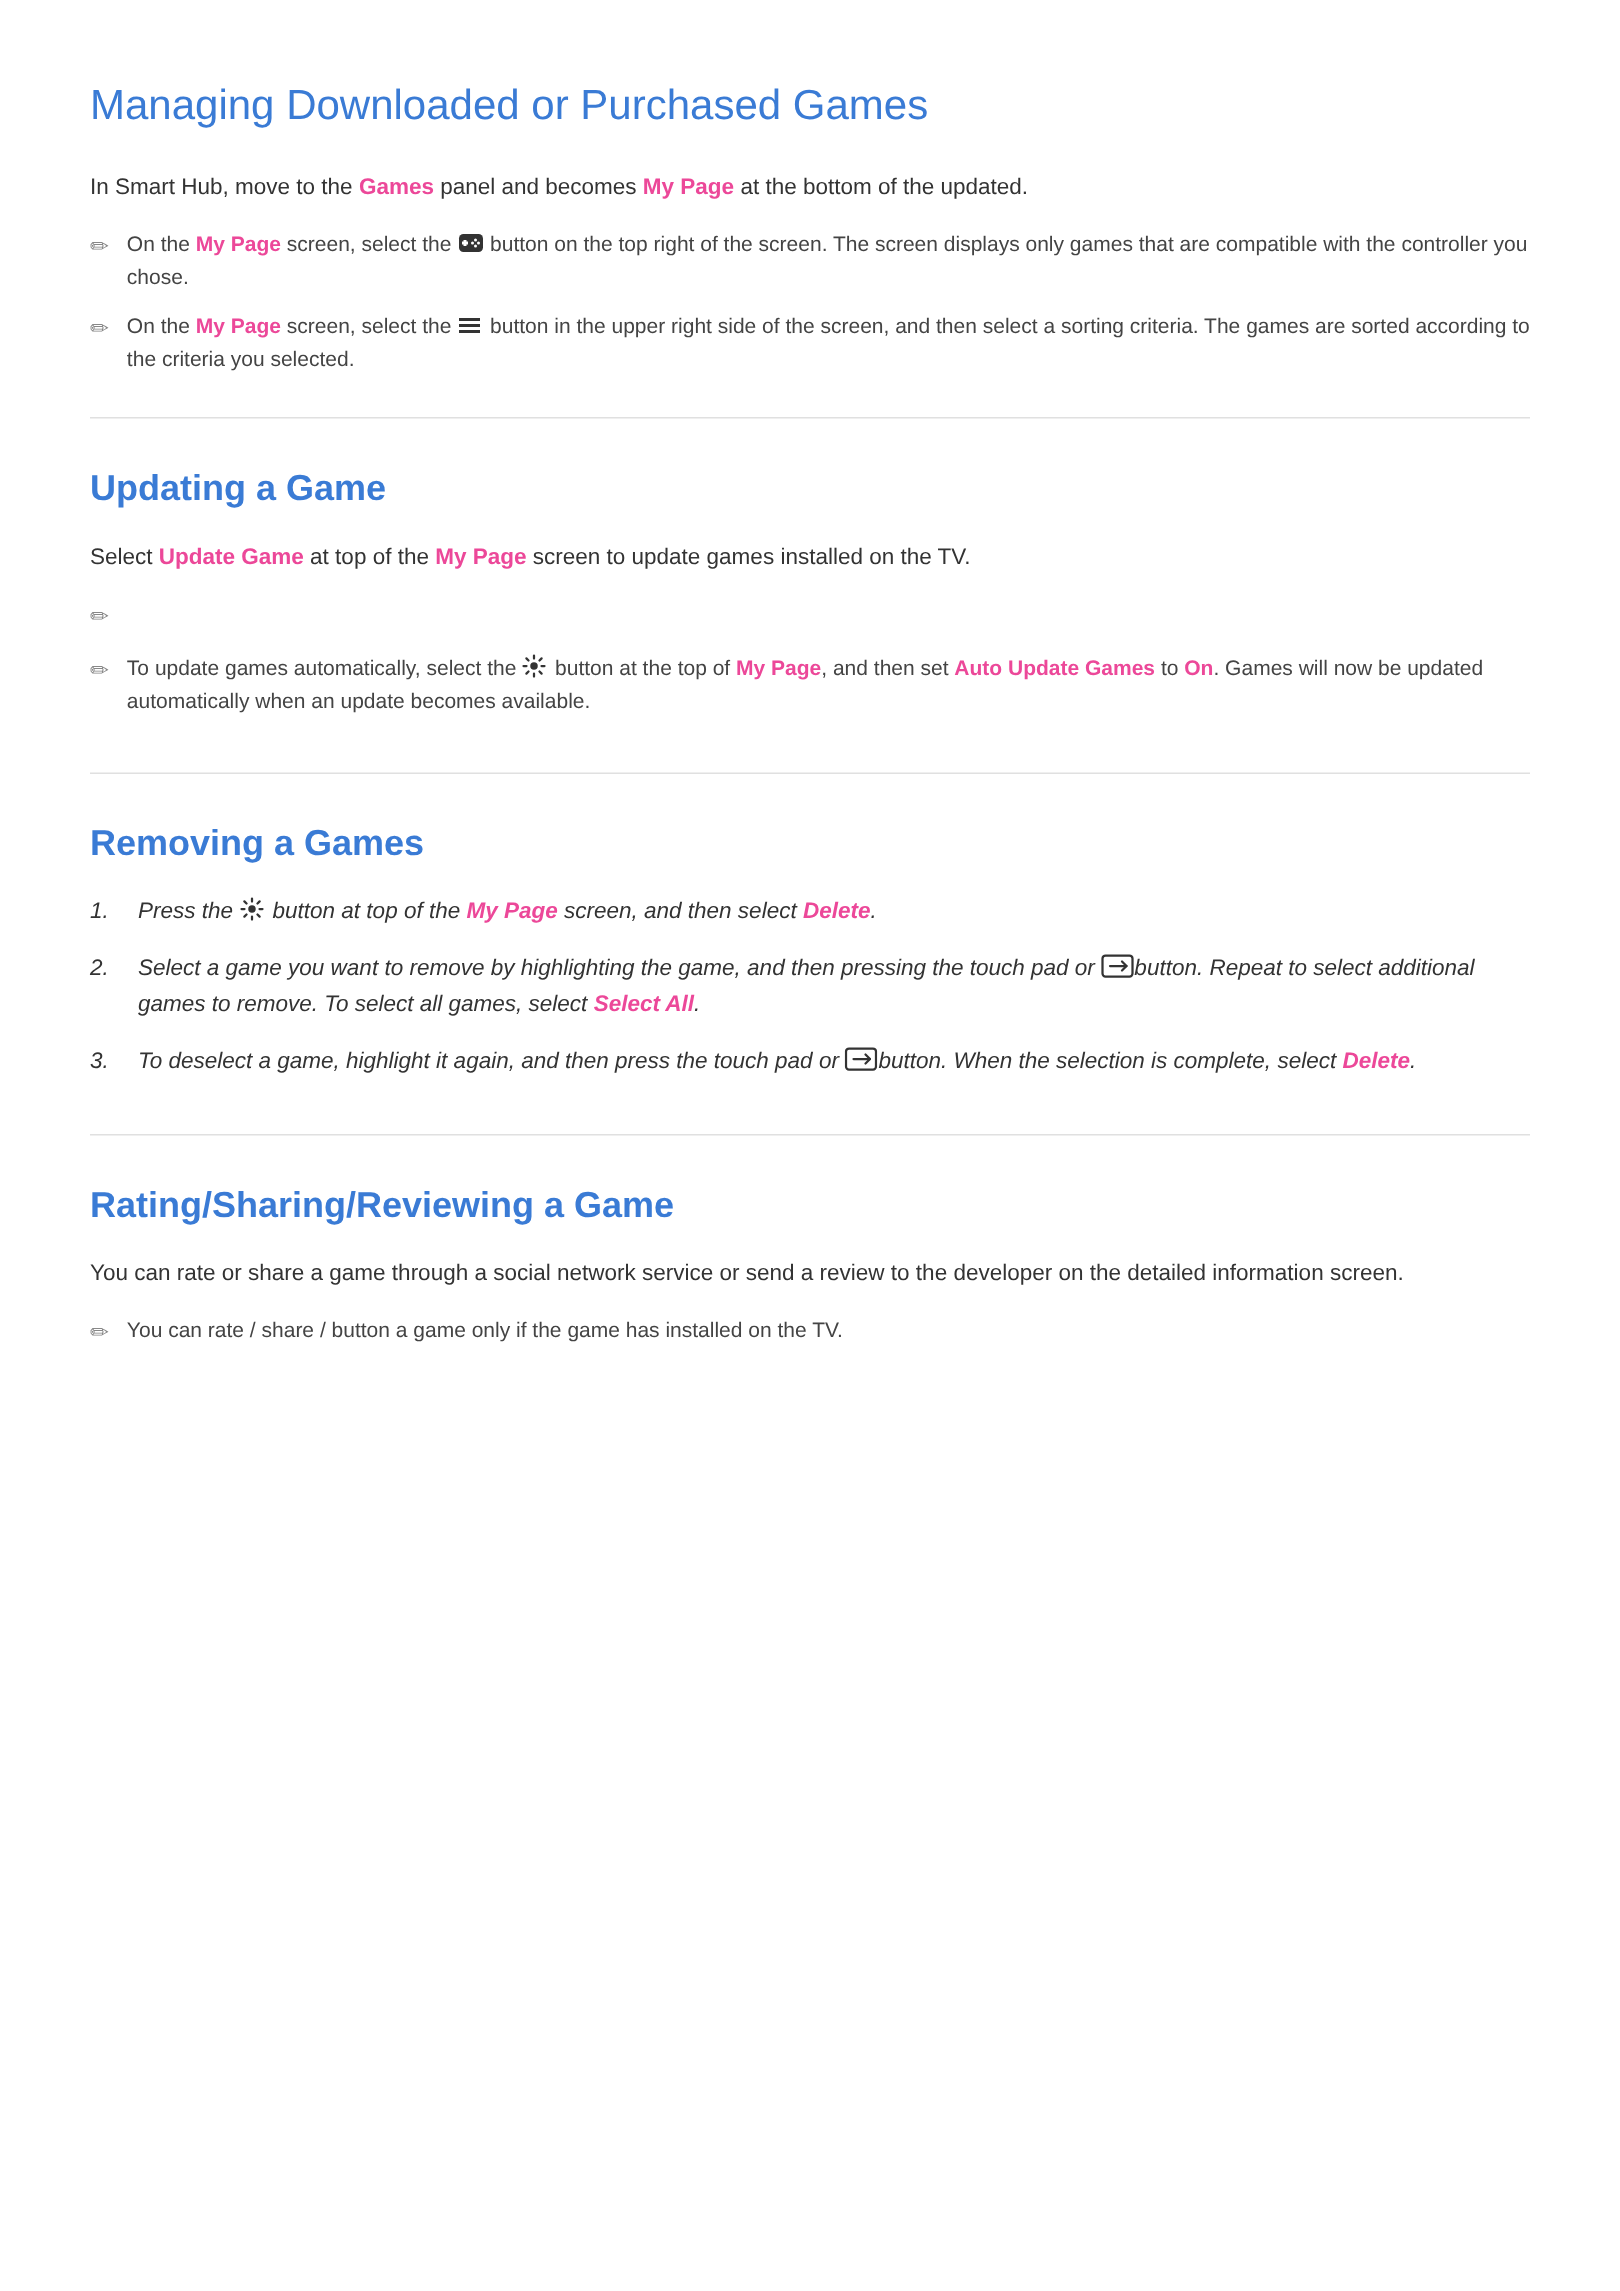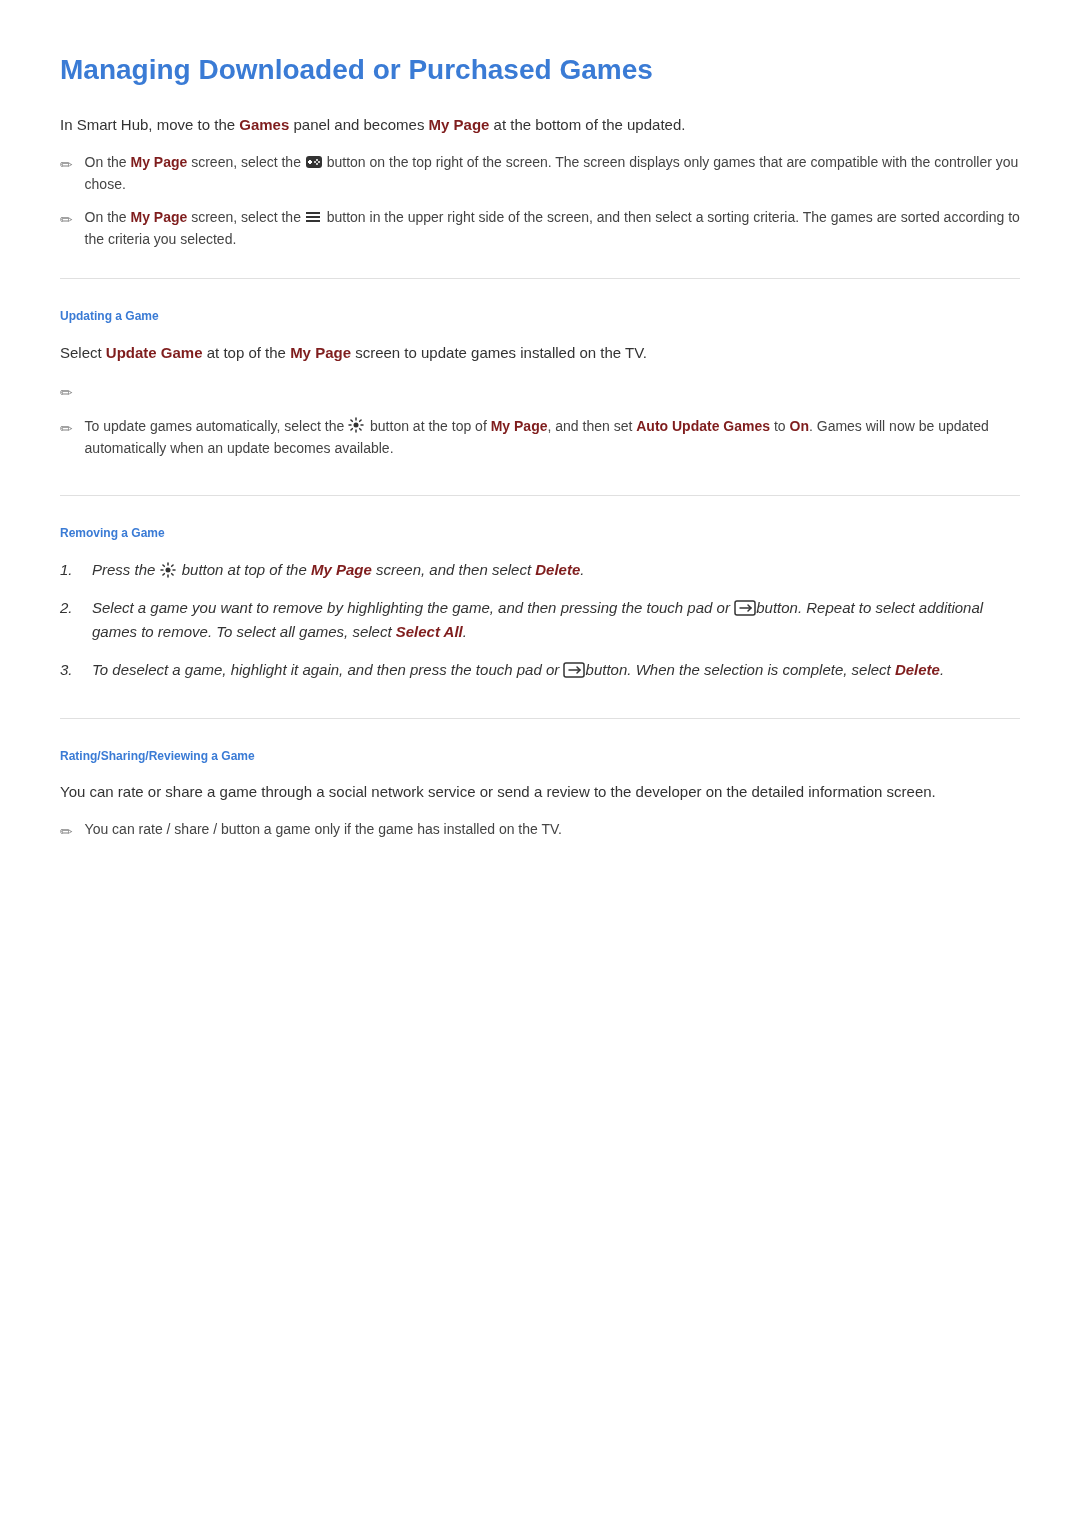--- a/index.html
+++ b/index.html
@@ -14,45 +14,45 @@
       font-size: 15px;
       color: #333333;
       line-height: 1.6;
       padding: 48px 60px;
       max-width: 1080px;
     }
 
     h1.page-title {
       color: #3a7bd5;
       font-size: 28px;
-      font-weight: 700;
+      font-weight: 400;
       margin-bottom: 20px;
       border-bottom: none;
     }
 
     h2.section-title {
       color: #3a7bd5;
-      font-size: 12px;
+      font-size: 24px;
       font-weight: 600;
       margin-bottom: 14px;
       margin-top: 0;
     }
 
     .section {
       margin-bottom: 36px;
     }
 
     .intro-text {
       font-size: 15px;
       color: #333;
       margin-bottom: 14px;
     }
 
     .highlight {
-      color: #7f1d1d;
+      color: #ec4899;
       font-weight: 600;
     }
 
     .note-list {
       list-style: none;
       padding: 0;
       margin: 0;
     }
 
     .note-list li {
@@ -189,21 +189,21 @@
         </span>
         button at the top of <span class="highlight">My Page</span>, and then set <span class="highlight">Auto Update Games</span> to <span class="highlight">On</span>. Games will now be updated automatically when an update becomes available.
       </span>
     </li>
   </ul>
 </div>
 
 <hr class="separator">
 
 <div class="section">
-  <h2 class="section-title">Removing a Game</h2>
+  <h2 class="section-title">Removing a Games</h2>
   <ol class="ordered-list">
     <li>
       <span class="num">1.</span>
       <span class="content">
         Press the
         <span class="inline-icon">
           <svg width="16" height="16" viewBox="0 0 16 16" fill="none" xmlns="http://www.w3.org/2000/svg">
             <circle cx="8" cy="8" r="2.5" fill="#333"></circle>
             <path d="M8 1v2M8 13v2M1 8h2M13 8h2M2.93 2.93l1.41 1.41M11.66 11.66l1.41 1.41M2.93 13.07l1.41-1.41M11.66 4.34l1.41-1.41" stroke="#333" stroke-width="1.5" stroke-linecap="round"></path>
           </svg>

